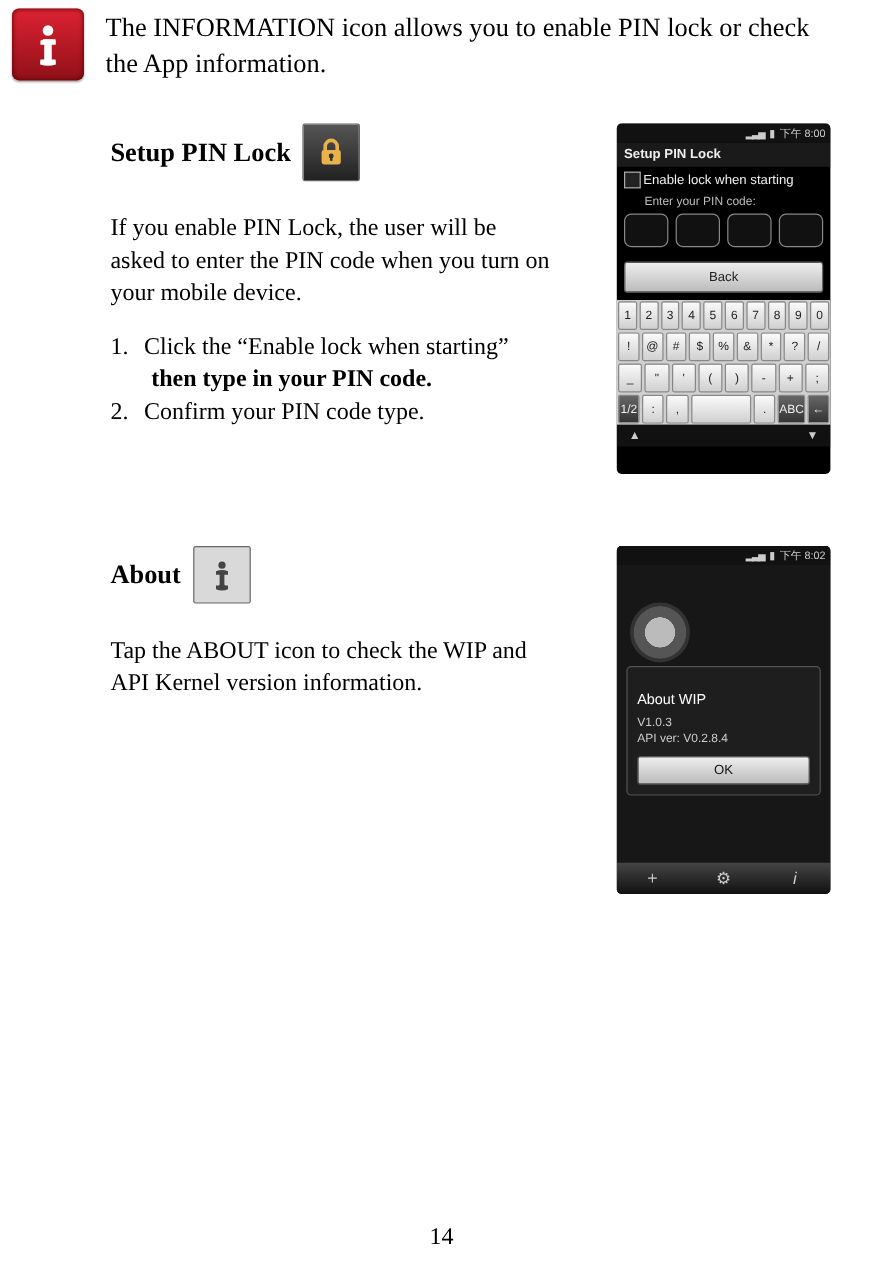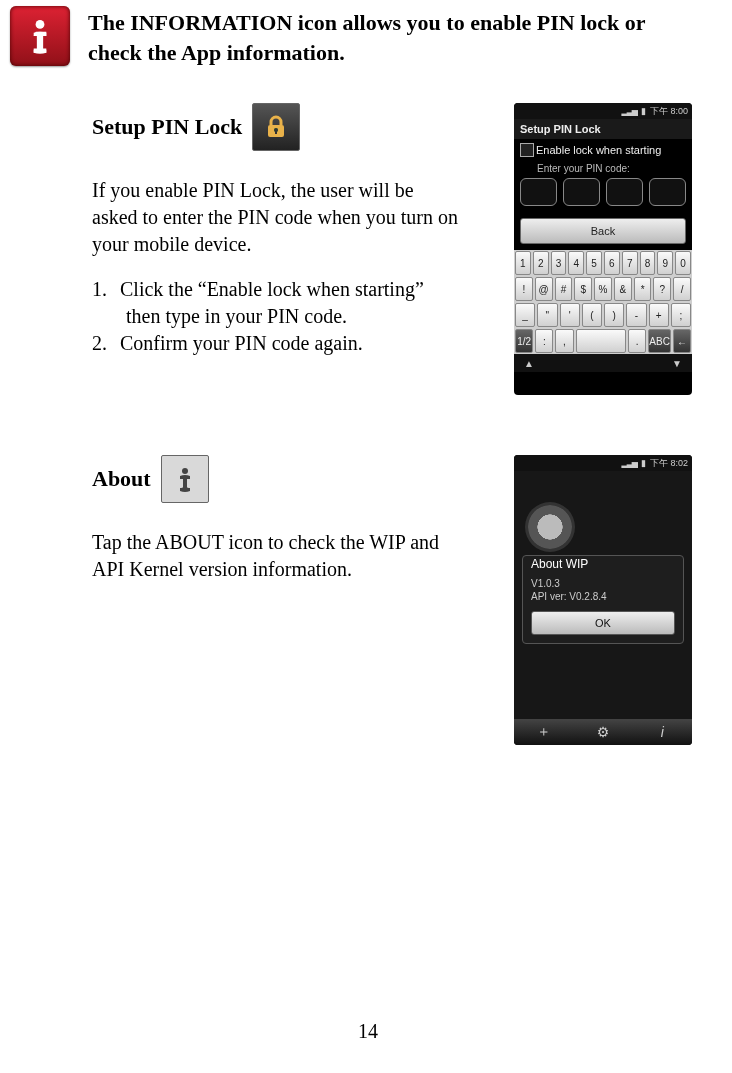--- a/index.html
+++ b/index.html
@@ -12,23 +12,22 @@
     height: 1073px;
     position: relative;
     background: #fff;
   }
   .page {
     padding: 6px 40px 0 10px;
     box-sizing: border-box;
   }
   .top-row {
     display: flex;
-    align-items: flex-start;
+    align-items: center;
     gap: 18px;
-    font-weight: bold;
   }
   .info-badge {
     width: 60px;
     height: 60px;
     background: linear-gradient(#d23, #901018);
     border-radius: 6px;
     display: flex;
     align-items: center;
     justify-content: center;
     box-shadow: inset 0 0 4px #400, 0 1px 2px rgba(0,0,0,0.4);
@@ -59,21 +58,21 @@
     width: 48px; height: 48px; border: 1px solid #666; box-sizing: border-box;
     display:flex; align-items:center; justify-content:center;
   }
   .icon-lock { background: linear-gradient(#555,#222); border-radius:2px; }
   .icon-about { background:#d9d9d9; border-radius:2px; }
   .para { font-size: 20px; line-height: 1.35; margin-bottom: 18px; max-width: 370px; }
   .list { font-size: 20px; line-height: 1.35; }
   .list-item { display:flex; }
   .list-num { width: 28px; flex:0 0 auto; }
   .list-txt { flex:1; }
-  .list-txt .indent { display:block; padding-left: 6px; }
+  .list-txt .indent { display:block; padding-left: 6px; font-weight: bold; }
   .phone {
     width: 178px;
     flex: 0 0 auto;
     background:#000;
     border-radius:4px;
     overflow:hidden;
     font-family: Arial, sans-serif;
   }
   .phone1 { height: 292px; }
   .phone2 { height: 290px; position:relative; }
@@ -121,21 +120,21 @@
     background:rgba(0,0,0,0.45);
   }
   .ph2-gear {
     position:absolute; top:50px; left:14px; width:44px; height:44px;
     background:radial-gradient(circle,#bbb 0 40%,#555 41% 100%);
     border-radius:50%; box-shadow:0 0 0 3px #333;
   }
   .dialog {
     position:absolute; left:8px; right:8px; top:100px;
     background:#1e1e1e; border:1px solid #555; border-radius:4px;
-    color:#eee; font-size:11px; padding:1px 8px 8px;
+    color:#eee; font-size:11px; padding:20px 8px 8px;
   }
   .dialog .dtitle { color:#fff; font-size:12px; margin-bottom:6px; }
   .dialog .dline { color:#ccc; font-size:10px; line-height:1.3; }
   .ok-btn {
     margin-top:8px; height:22px; background:linear-gradient(#eee,#bbb);
     border:1px solid #555; border-radius:3px; color:#111; font-size:11px;
     display:flex; align-items:center; justify-content:center;text-align:center;
   }
   .bottom-bar {
     position:absolute; left:0; right:0; bottom:0; height:26px;
@@ -184,21 +183,21 @@
       <div class="list">
         <div class="list-item">
           <div class="list-num">1.</div>
           <div class="list-txt">
             <span>Click the “Enable lock when starting”</span>
             <span class="indent">then type in your PIN code.</span>
           </div>
         </div>
         <div class="list-item">
           <div class="list-num">2.</div>
-          <div class="list-txt">Confirm your PIN code again.</div>
+          <div class="list-txt">Confirm your PIN code type.</div>
         </div>
       </div>
     </div>
 
     <div class="phone phone1">
       <div class="statusbar">
         <span class="sig"></span>
         <span>▮</span>
         <span>下午 <span>8:00</span></span>
       </div>

